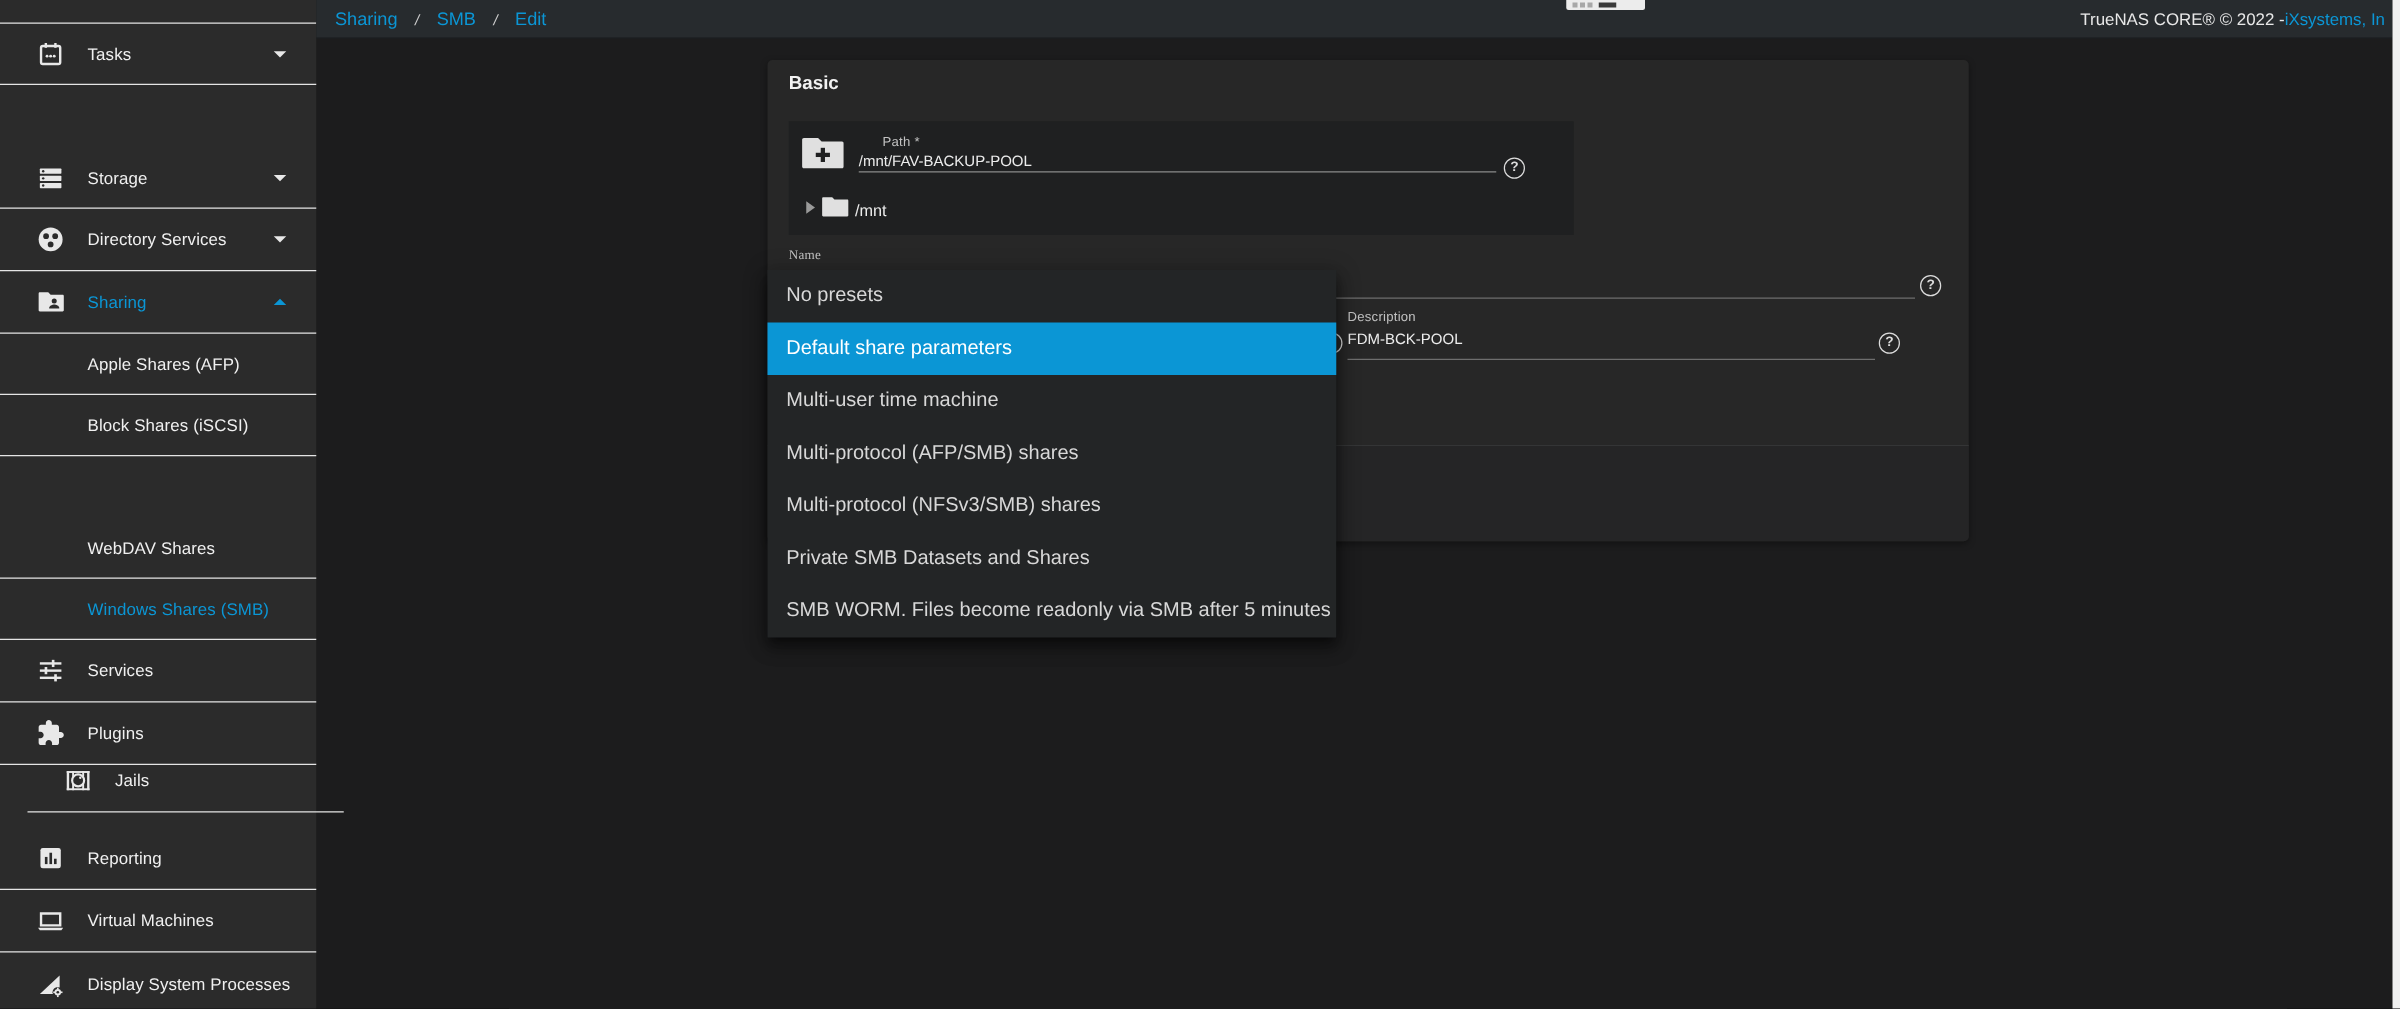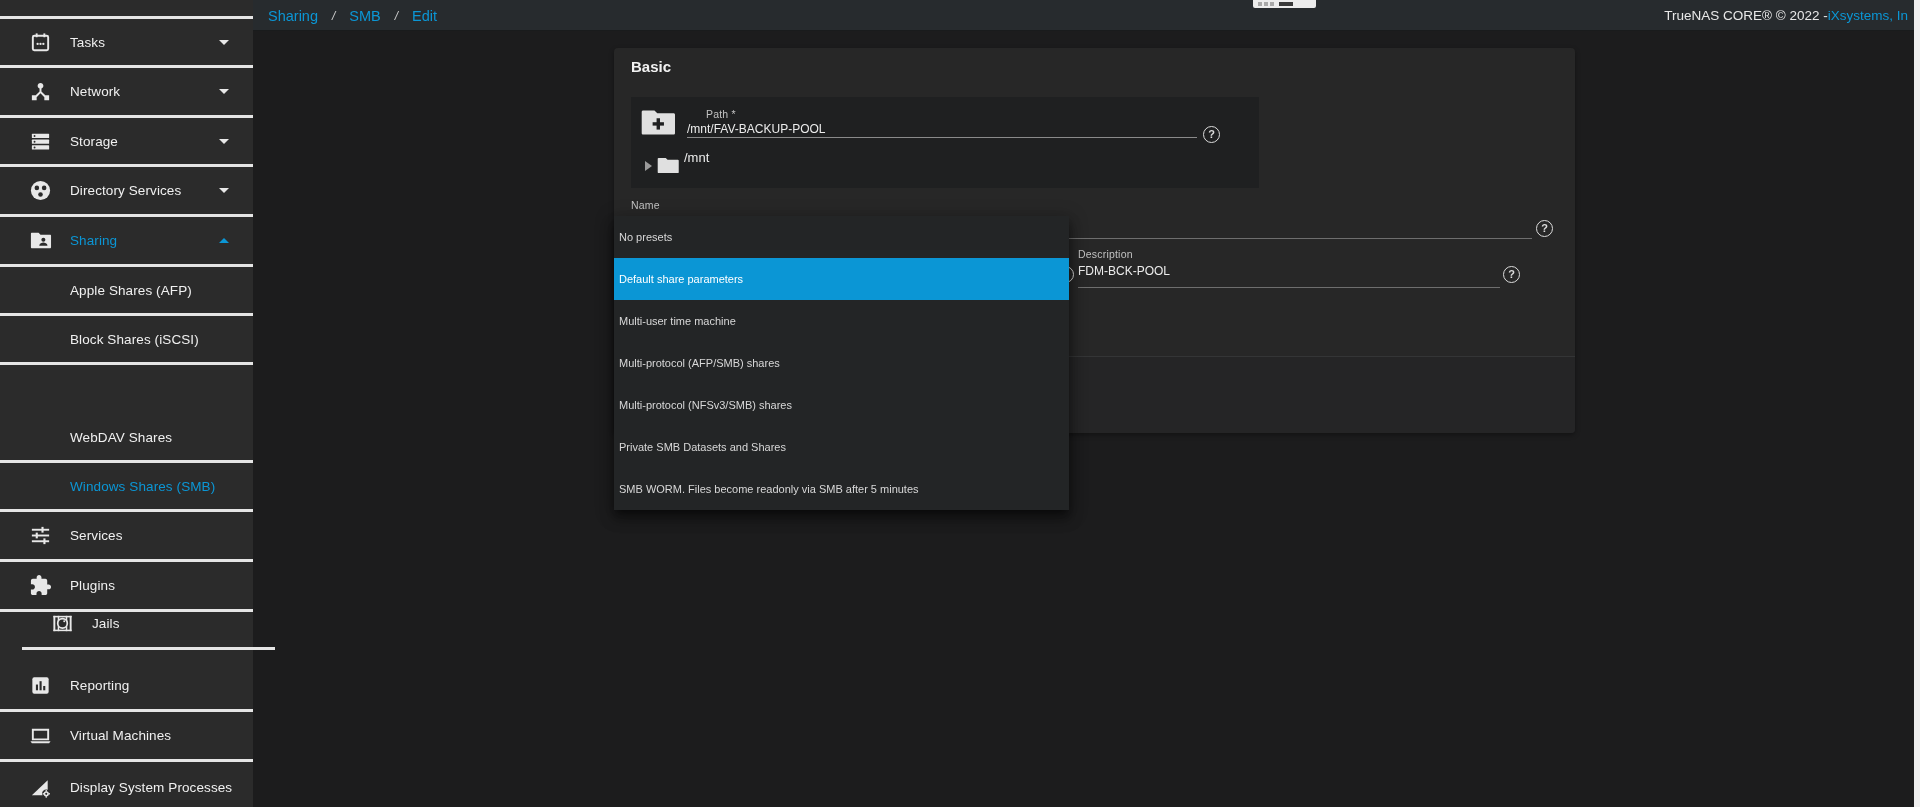--- a/index.html
+++ b/index.html
@@ -15,21 +15,21 @@
   .crumb{color:#0b96d5;cursor:pointer;}
   .crumb-sep{color:#cfcfcf;font-size:12px;font-style:italic;}
   .brand{position:absolute;right:6px;top:0;height:31px;display:flex;align-items:center;font-size:13.5px;color:#e8e8e8;white-space:nowrap;overflow:hidden;max-width:250px;}
   .brand .link{color:#0b96d5;}
   .popup-fragment{position:absolute;left:1000px;top:0;width:63px;height:8px;background:#ececec;border-radius:0 0 2px 2px;}
   .popup-fragment .dots{position:absolute;left:5px;top:2px;display:flex;gap:2px;}
   .popup-fragment .dots i{width:4px;height:4px;background:#a8a8a8;display:block;}
   .popup-fragment .bar{position:absolute;left:26px;top:2px;width:14px;height:4px;background:#3a3a3a;}
   
   .sidebar{position:absolute;left:0;top:0;width:253px;height:807px;background:#2b2b2b;}
-  .srow{position:absolute;left:0;width:253px;display:flex;align-items:center;border-bottom:3px solid #e5e5e5;cursor:pointer;}
+  .srow{position:absolute;left:0;width:253px;display:flex;align-items:center;border-bottom:1px solid #e5e5e5;cursor:pointer;}
   .srow .icon{position:absolute;left:27px;width:26px;height:26px;display:flex;align-items:center;justify-content:center;}
   .srow .lbl{position:absolute;left:70px;font-size:13.5px;color:#f0f0f0;letter-spacing:.1px;}
   .srow.active .lbl{color:#0b96d5;}
   .chev{position:absolute;right:24px;width:0;height:0;border-left:5px solid transparent;border-right:5px solid transparent;}
   .chev.down{border-top:5px solid #e8e8e8;}
   .chev.up{border-bottom:5px solid #0b96d5;}
   
   .card{position:absolute;left:614px;top:48px;width:961px;height:385px;background:#272727;border-radius:4px;box-shadow:0 2px 5px rgba(0,0,0,.35);}
   .card-title{position:absolute;left:17px;top:10px;font-size:15px;font-weight:bold;color:#f2f2f2;}
   .path-panel{position:absolute;left:17px;top:49px;width:628px;height:91px;background:#1f2021;}
@@ -41,21 +41,21 @@
   .help{position:absolute;width:17px;height:17px;border:1.6px solid #dcdcdc;border-radius:50%;color:#dcdcdc;
         display:flex;align-items:center;justify-content:center;cursor:pointer;background:transparent;}
   .help::after{content:"?";font-size:11px;font-weight:bold;line-height:1;}
   .tree-arrow{position:absolute;width:0;height:0;border-top:5px solid transparent;border-bottom:5px solid transparent;border-left:7px solid #9a9a9a;cursor:pointer;}
   .tree-label{position:absolute;font-size:13px;color:#ececec;cursor:pointer;}
   .card-divider{position:absolute;left:0;top:308px;width:961px;height:1px;background:#343536;}
   .card-footer{position:absolute;left:0;top:309px;width:961px;height:76px;background:#252526;border-radius:0 0 4px 4px;}
   
   .dropdown{position:absolute;left:614px;top:216px;width:455px;height:294px;background:#232526;z-index:10;
             box-shadow:0 5px 6px -3px rgba(0,0,0,.4),0 9px 12px 1px rgba(0,0,0,.3),0 3px 16px 2px rgba(0,0,0,.25);}
-  .opt{height:42px;display:flex;align-items:center;padding-left:5px;font-size:11px;color:#d8d8d8;cursor:pointer;}
+  .opt{height:42px;display:flex;align-items:center;padding-left:15px;font-size:16px;color:#d8d8d8;cursor:pointer;}
   .opt.selected{background:#0b96d5;color:#ffffff;}
   
   .scrollbar{position:absolute;right:0;top:0;width:6px;height:807px;background:#f0f0f0;cursor:pointer;}
   .small-label{position:absolute;}
 </style>
 </head>
 <body>
 
 <div id="screen">
 
@@ -72,29 +72,20 @@
               <circle cx="9" cy="13.5" r="1.2"></circle>
               <circle cx="12" cy="13.5" r="1.2"></circle>
               <circle cx="15" cy="13.5" r="1.2"></circle>
             </g>
           </svg>
       </span>
       <span class="lbl">Tasks</span>
       <span class="chev down"></span>
     </div>
 
-    <div class="srow" style="top:68px;height:50px;">
-      <span class="icon">
-        <svg width="23" height="23" viewBox="0 0 24 24">
-            <path fill="#e8e8e8" d="M17 16l-4-4V8.82C14.16 8.4 15 7.3 15 6c0-1.66-1.34-3-3-3S9 4.34 9 6c0 1.3.84 2.4 2 2.82V12l-4 4H3v5h5v-3.05l4-4.2 4 4.2V21h5v-5h-4z"></path>
-          </svg>
-      </span>
-      <span class="lbl">Network</span>
-      <span class="chev down"></span>
-    </div>
 
     <div class="srow" style="top:118px;height:49px;">
       <span class="icon">
         <svg width="23" height="23" viewBox="0 0 24 24">
             <g fill="#e8e8e8">
               <rect x="3" y="4" width="18" height="4.4" rx="0.6"></rect>
               <rect x="3" y="10" width="18" height="4.4" rx="0.6"></rect>
               <rect x="3" y="16" width="18" height="4.4" rx="0.6"></rect>
             </g>
             <g fill="#2b2b2b">
@@ -277,24 +268,24 @@
       <div class="fvalue small-label" style="left:56px;top:25px;">/mnt/FAV-BACKUP-POOL</div>
       <div class="underline" style="left:56px;top:40px;width:510px;"></div>
       <span class="help" style="left:572px;top:29px;"></span>
 
       <span class="tree-arrow" style="left:14px;top:64px;"></span>
       <span style="position:absolute;left:26px;top:60px;">
         <svg width="22" height="17" viewBox="0 0 24 19">
             <path fill="#e0e0e0" d="M23 3H11.5L9.5 1H1.5c-.55 0-1 .45-1 1v15c0 .55.45 1 1 1H23c.55 0 1-.45 1-1V4c0-.55-.45-1-1-1z"></path>
           </svg>
       </span>
-      <span class="tree-label" style="left:53px;top:53px;">/mnt</span>
-    </div>
-
-    <label class="flabel small-label" style="left:17px;top:151px;">Name</label>
+      <span class="tree-label" style="left:53px;top:64px;">/mnt</span>
+    </div>
+
+    <label class="flabel small-label" style="left:17px;top:151px;font-family:Liberation Serif, serif;">Name</label>
     <div class="underline dim" style="left:17px;top:190px;width:901px;"></div>
     <span class="help" style="left:922px;top:172px;"></span>
 
     <span class="help" style="left:443px;top:218px;z-index:5;"></span>
 
     <label class="flabel small-label" style="left:464px;top:200px;">Description</label>
     <div class="fvalue small-label" style="left:464px;top:216px;">FDM-BCK-POOL</div>
     <div class="underline dim" style="left:464px;top:239px;width:422px;"></div>
     <span class="help" style="left:889px;top:218px;"></span>
 

